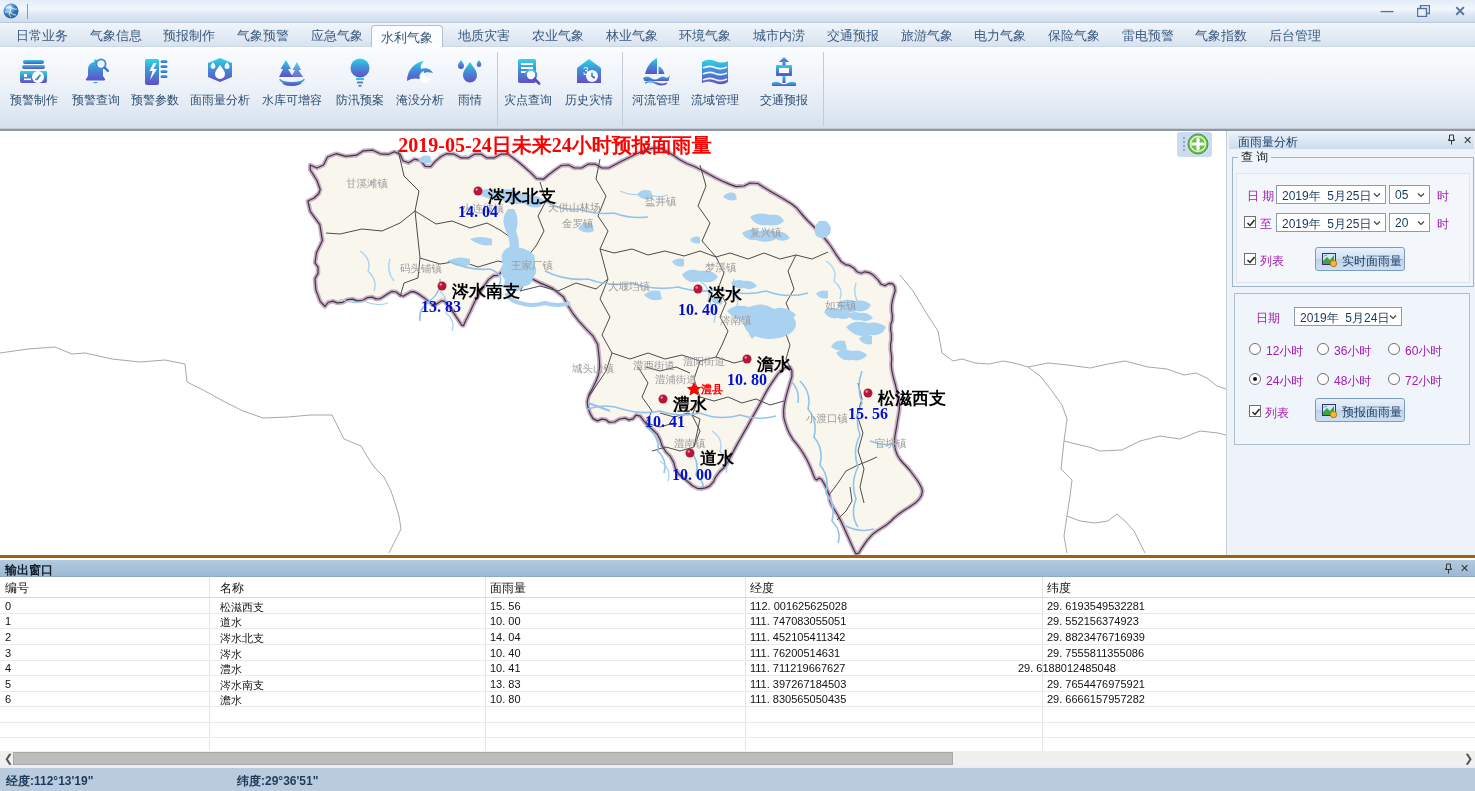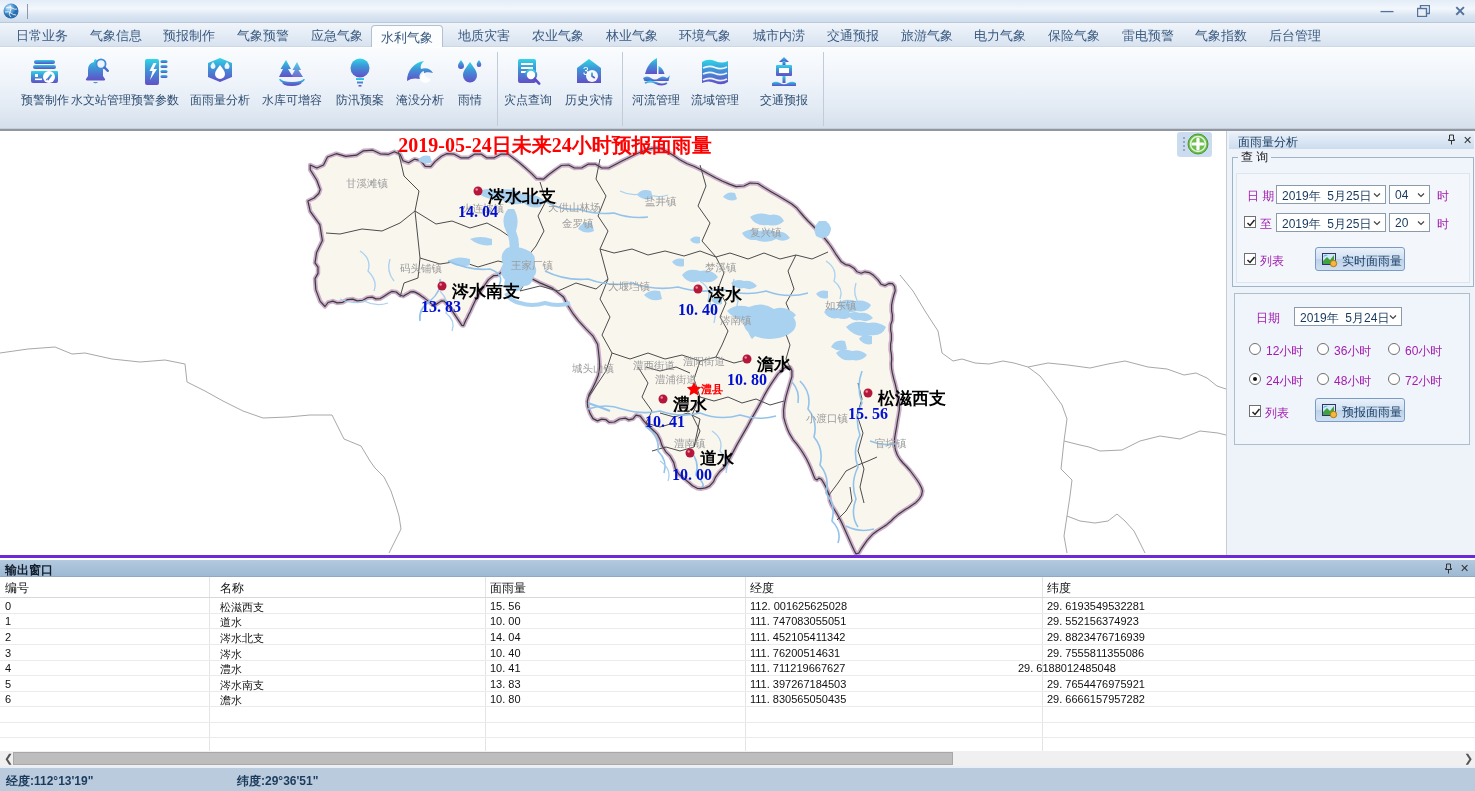--- a/index.html
+++ b/index.html
@@ -45,21 +45,21 @@
 .combo .ar { position:absolute; right:4px; top:5px; width:8px; height:8px; }
 .cklbl,.rdlbl { position:absolute; font-size:12px; color:#a21caf; white-space:nowrap; }
 .ckbox { position:absolute; width:12px; height:12px; background:#fff; border:1px solid #707070; }
 .ckbox svg { position:absolute; left:0px; top:0px; }
 .rdo { position:absolute; width:12px; height:12px; background:#fff; border:1px solid #707070; border-radius:50%; }
 .rdo.on::after { content:""; position:absolute; left:3px; top:3px; width:4px; height:4px; border-radius:50%; background:#111; }
 .pbtn { position:absolute; width:90px; height:24px; background:linear-gradient(to bottom,#e9f1fa,#cfe0f2 50%,#bcd2ea 51%,#cfdff1);
   border:1px solid #7a9cc4; border-radius:3px; font-size:12px; color:#16385e; }
 .pbtn .t { position:absolute; left:26px; top:5px; white-space:nowrap; }
 
-#outwin { left:0; top:555px; width:1475px; height:211px; background:#fff; border-top:3px solid #6d28d9; }
+#outwin { left:0; top:555px; width:1475px; height:211px; background:#fff; border-top:3px solid #a16207; }
 #outtitle { left:0; top:2px; width:1475px; height:17px; background:linear-gradient(to bottom,#b3cadf,#9db9d3); border-bottom:1px solid #8fa9c2; }
 #outtitle b { position:absolute; left:5px; top:2px; font-size:12px; font-weight:bold; color:#141f2e; }
 .th { position:absolute; top:0px; font-size:12px; color:#111; }
 .td { position:absolute; font-size:11px; color:#111; white-space:nowrap; }
 .vline { position:absolute; background:#e4e4e4; width:1px; }
 .hline { position:absolute; background:#ebebeb; height:1px; }
 #hscroll { left:0; top:193px; width:1475px; height:15px; background:#f0f0f0; }
 #hthumb { left:13px; top:1px; width:940px; height:13px; background:#bdbdbd; border:1px solid #a8a8a8; }
 .sarr { top:1px; font-size:11px; color:#555; }
 
@@ -119,40 +119,40 @@
   <div id="toolbar" class="abs">
     <svg width="0" height="0" style="position:absolute">
       <defs>
         <linearGradient id="ig" x1="0" y1="0" x2="0" y2="1">
           <stop offset="0%" stop-color="#30d6e6"></stop>
             <stop offset="40%" stop-color="#3e96d8"></stop>
             <stop offset="100%" stop-color="#6150c8"></stop>
         </linearGradient>
       </defs>
     </svg>
-    <div class="btn" style="left:20px;width:50px">
+    <div class="btn" style="left:9px;width:50px">
       <svg width="32" height="32" viewBox="0 0 32 32" fill="url(#ig)">
         <rect x="5" y="4" width="21" height="4" rx="2"></rect>
           <rect x="4" y="9" width="23" height="4" rx="2"></rect>
         <path d="M3 15 h25 a1 1 0 0 1 1 1 v9 a2 2 0 0 1 -2 2 h-23 a2 2 0 0 1 -2 -2 v-9 a1 1 0 0 1 1 -1z"></path>
         <circle cx="20" cy="21" r="6" fill="#fff"></circle>
           <path d="M17.5 23.5 l4-5.5 1.8 1.2-4 5.3z M16.8 24.6l2-.8-1.6-1.2z" fill="url(#ig)"></path>
         <rect x="6" y="18" width="3" height="3" fill="#fff"></rect>
           <rect x="6" y="22.5" width="7" height="1.6" fill="#fff"></rect>
       </svg>
       <div class="lbl">预警制作</div>
     </div>
     <div class="btn" style="left:71px;width:50px">
       <svg width="32" height="32" viewBox="0 0 32 32" fill="url(#ig)">
         <path d="M15 3 a2 2 0 0 1 2 2 v1 a8 8 0 0 1 6 8 v6 l2 3 a1 1 0 0 1 -1 1.5 h-17 a1 1 0 0 1 -1 -1.5 l2-3 v-6 a8 8 0 0 1 6 -8 v-1 a2 2 0 0 1 2 -2z"></path>
         <path d="M13 26 a3 3 0 0 0 5 0z"></path>
         <circle cx="21" cy="8" r="4.6" fill="#eef4fb" stroke="#3f8ed8" stroke-width="1.8"></circle>
         <path d="M24.4 11.4 l3.4 3.4" stroke="#4a6fd0" stroke-width="2.4" stroke-linecap="round"></path>
       </svg>
-      <div class="lbl">水文站管理</div>
+      <div class="lbl">预警查询</div>
     </div>
     <div class="btn" style="left:130px;width:50px">
       <svg width="32" height="32" viewBox="0 0 32 32" fill="url(#ig)">
         <rect x="6" y="3" width="14" height="26" rx="2"></rect>
         <rect x="21.5" y="4" width="7" height="3" rx="1.5"></rect>
           <rect x="21.5" y="9" width="7" height="3" rx="1.5"></rect>
         <rect x="21.5" y="14" width="7" height="3" rx="1.5"></rect>
           <rect x="21.5" y="19" width="7" height="3" rx="1.5"></rect>
         <path d="M14.5 7 l-4 8 h3 l-2.5 9 7-11 h-3.5 l3-6z" fill="#fff"></path>
       </svg>
@@ -436,21 +436,21 @@
     <div class="abs" style="left:9px;top:42px;width:234px;height:110px;background:#f3f7fc;border:1px solid #dde6f0"></div>
 
     <span class="cklbl" style="left:20px;top:57px">日 期</span>
     <div class="combo" style="left:49px;top:54px;width:110px;height:19px">
         <span class="tx">2019年  5月25日</span>
       <svg class="ar" viewBox="0 0 8 8">
           <path d="M1 2.5 l3 3 3-3" stroke="#444" stroke-width="1.2" fill="none"></path>
         </svg>
       </div>
     <div class="combo" style="left:162px;top:54px;width:41px;height:19px">
-        <span class="tx">04</span>
+        <span class="tx">05</span>
       <svg class="ar" viewBox="0 0 8 8">
           <path d="M1 2.5 l3 3 3-3" stroke="#444" stroke-width="1.2" fill="none"></path>
         </svg>
       </div>
     <span class="cklbl" style="left:210px;top:57px">时</span>
 
     <div class="ckbox" style="left:17px;top:85px">
         <svg width="12" height="12" viewBox="0 0 12 12">
           <path d="M2.5 6 l2.5 2.5 4.5-5.5" stroke="#222" stroke-width="1.5" fill="none"></path>
         </svg>

